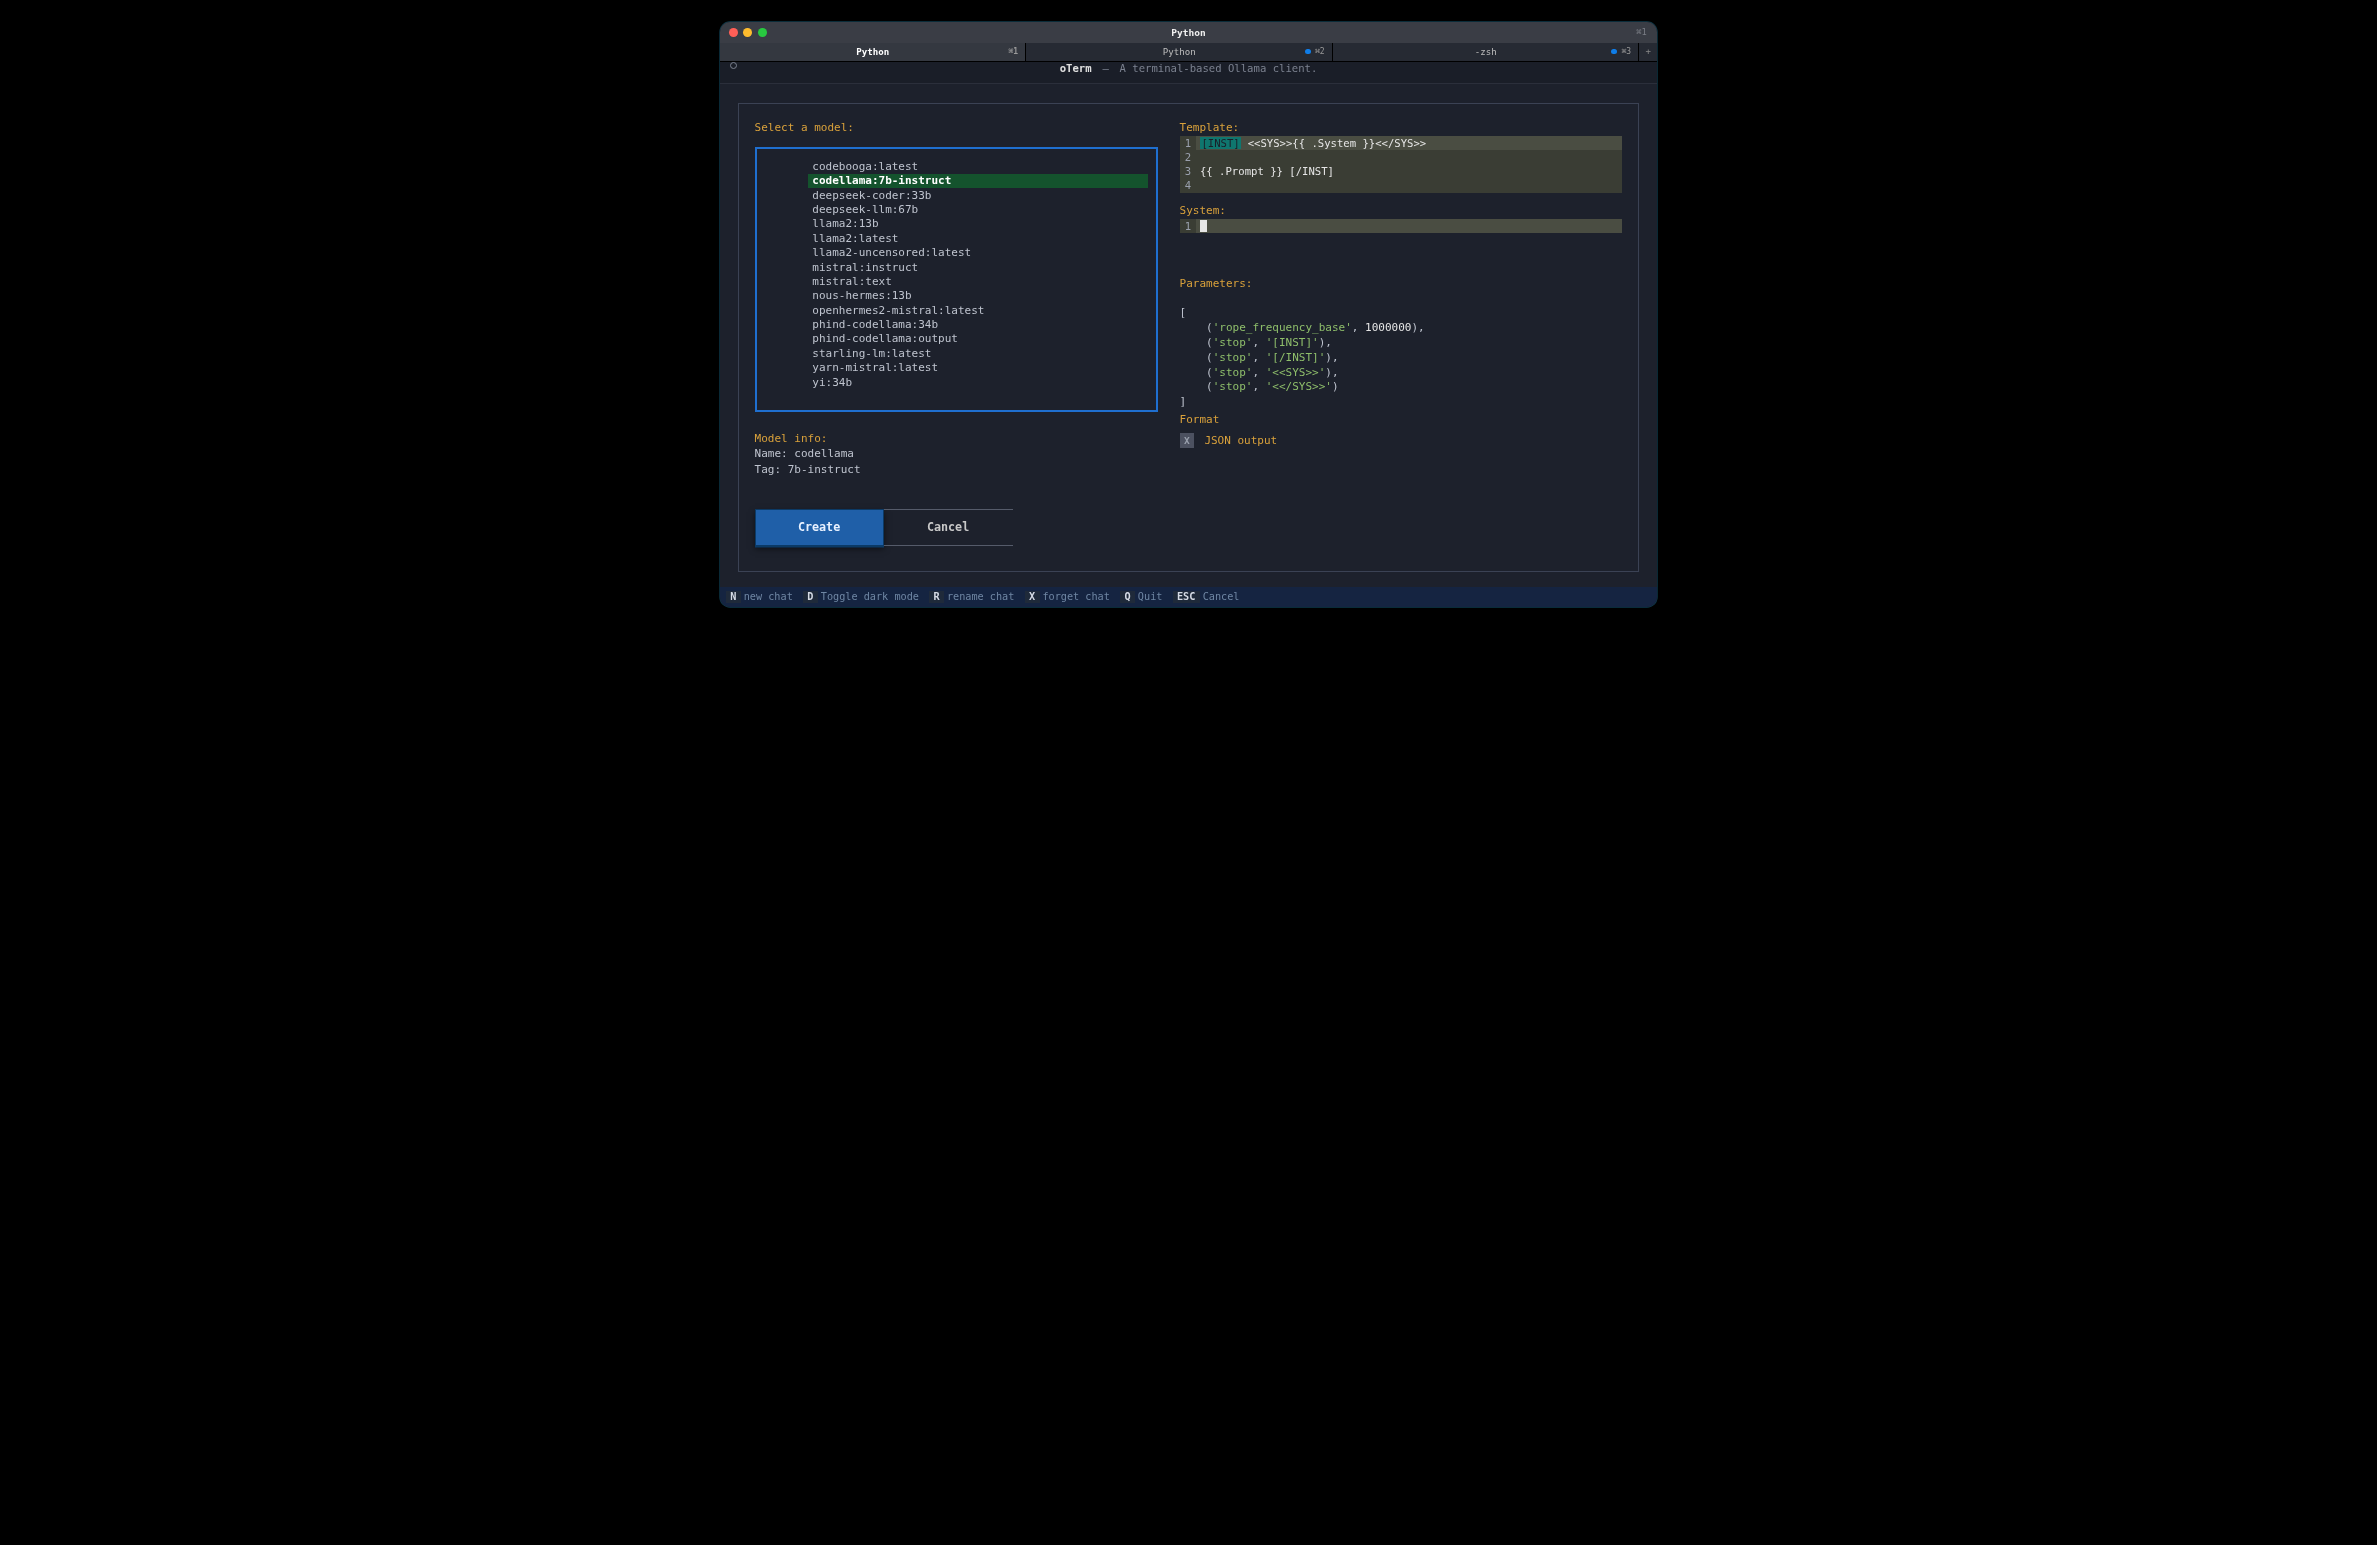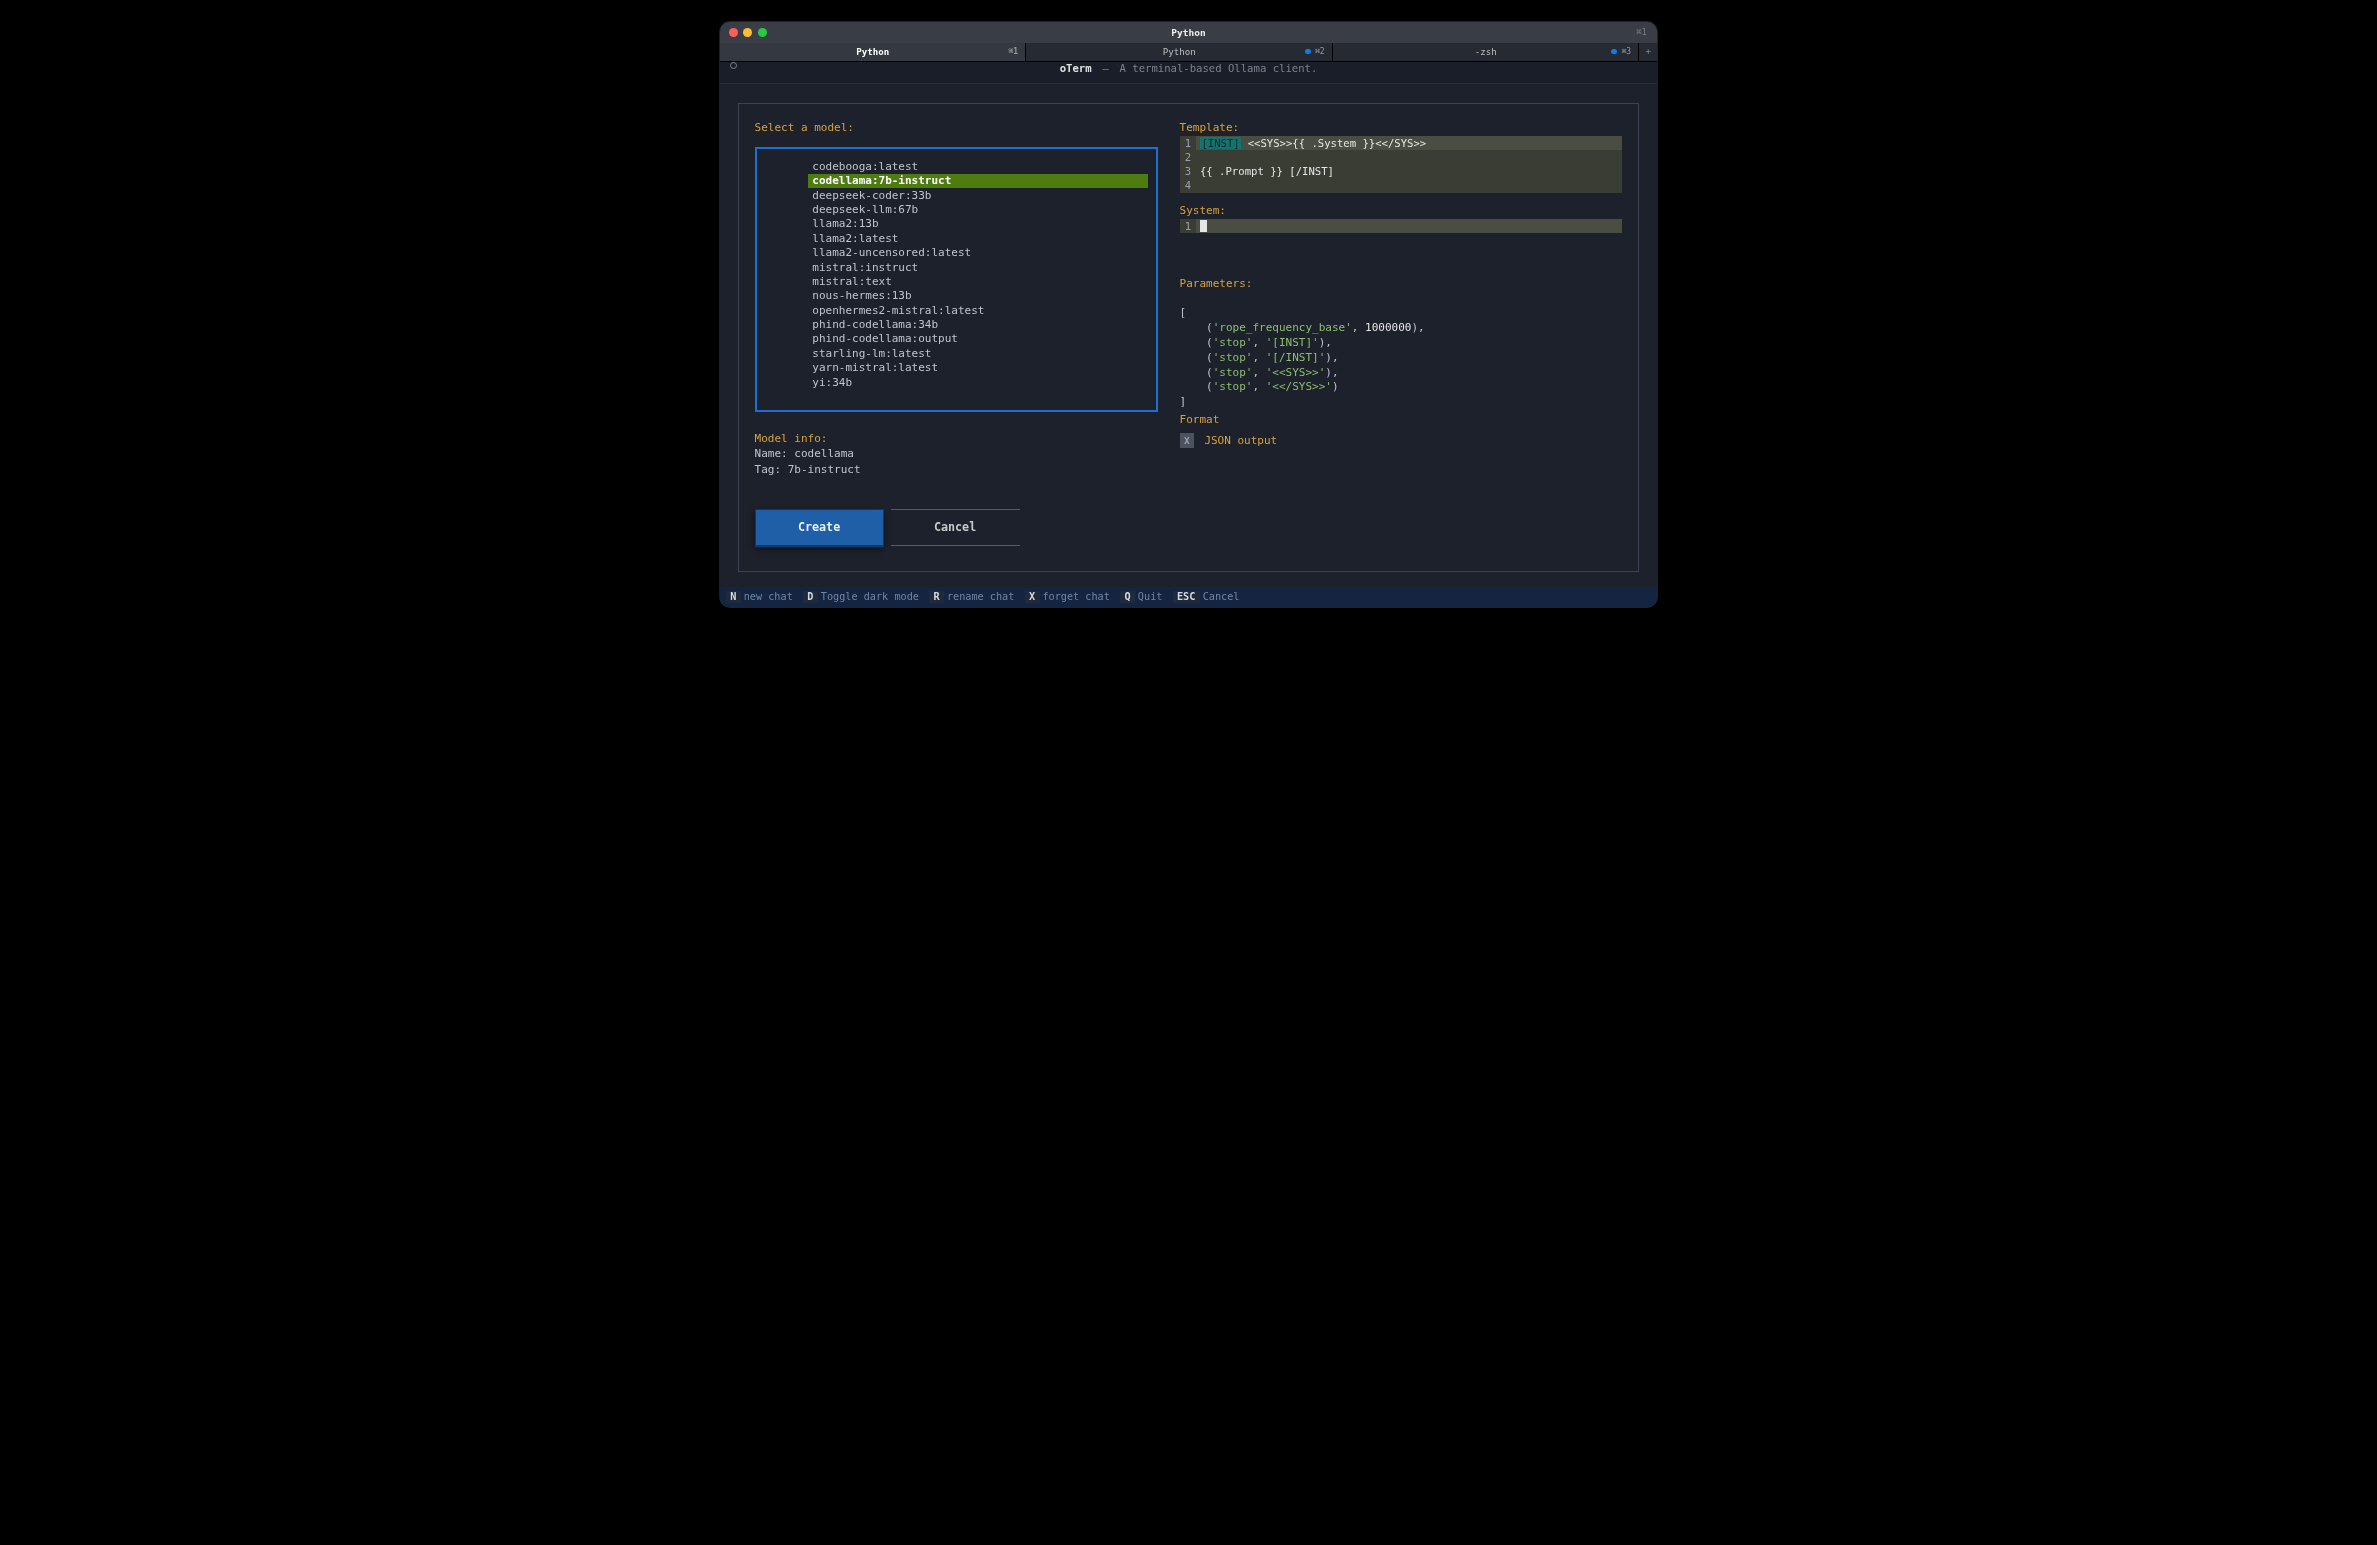--- a/index.html
+++ b/index.html
@@ -111,30 +111,30 @@
   }
   .model-item {
     padding: 0.7px 4.4px;
     font-size: 11px;
     color: #bfc4cf;
     white-space: pre;
     cursor: pointer;
     margin-left: 44px;
   }
   .model-item.selected {
-    background: #4d7c0f;
+    background: #14532d;
     color: #ffffff;
     font-weight: 600;
   }
   
   .model-info { margin-top: 19px; font-size:11px; line-height:1.4; }
   .model-info .lbl { color:#d9a13b; }
   .info-line { color:#bfc4cf; }
   
-  .button-row { display:flex; gap:7px; margin-top:32px; }
+  .button-row { display:flex; gap:0; margin-top:32px; }
   .btn {
     width: 129px; height: 37px;
     display:flex; align-items:center; justify-content:center;
     font-size: 11.7px; font-weight: 600;
     cursor: pointer;
   }
   .btn-primary {
     background: #1f5fa8;
     color: #e8f1ff;
     border: 0.7px solid #0b3a66;

